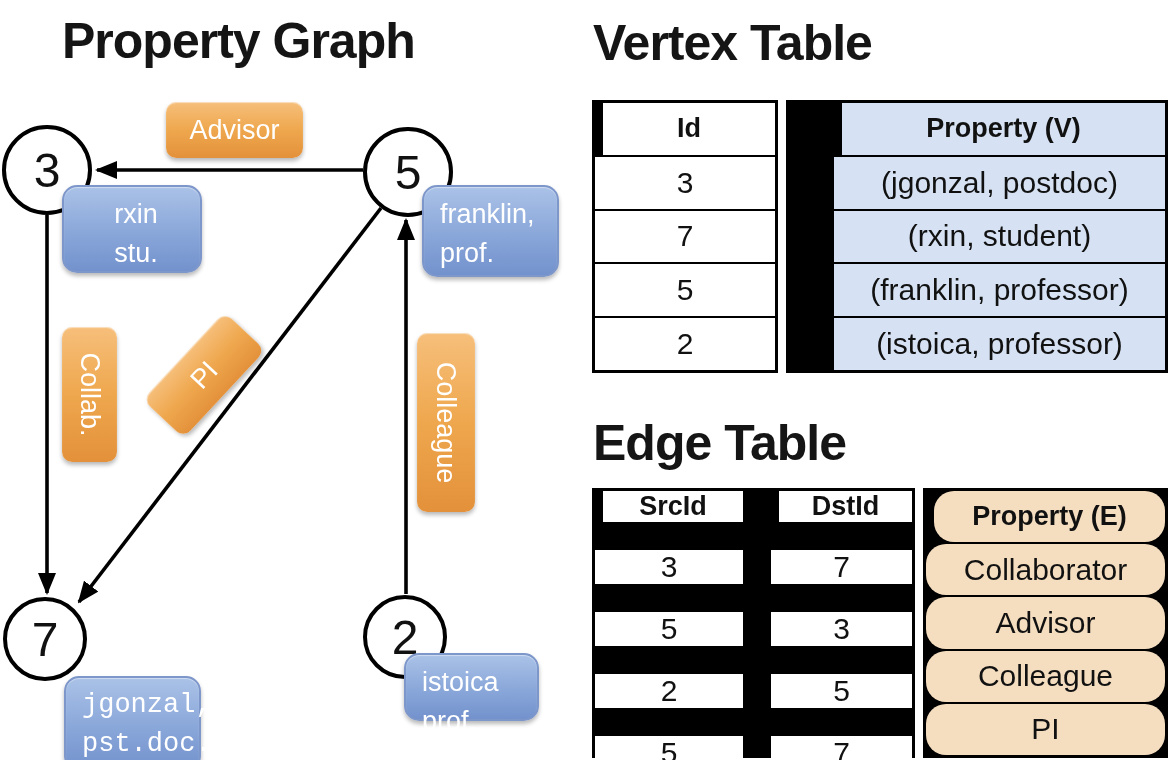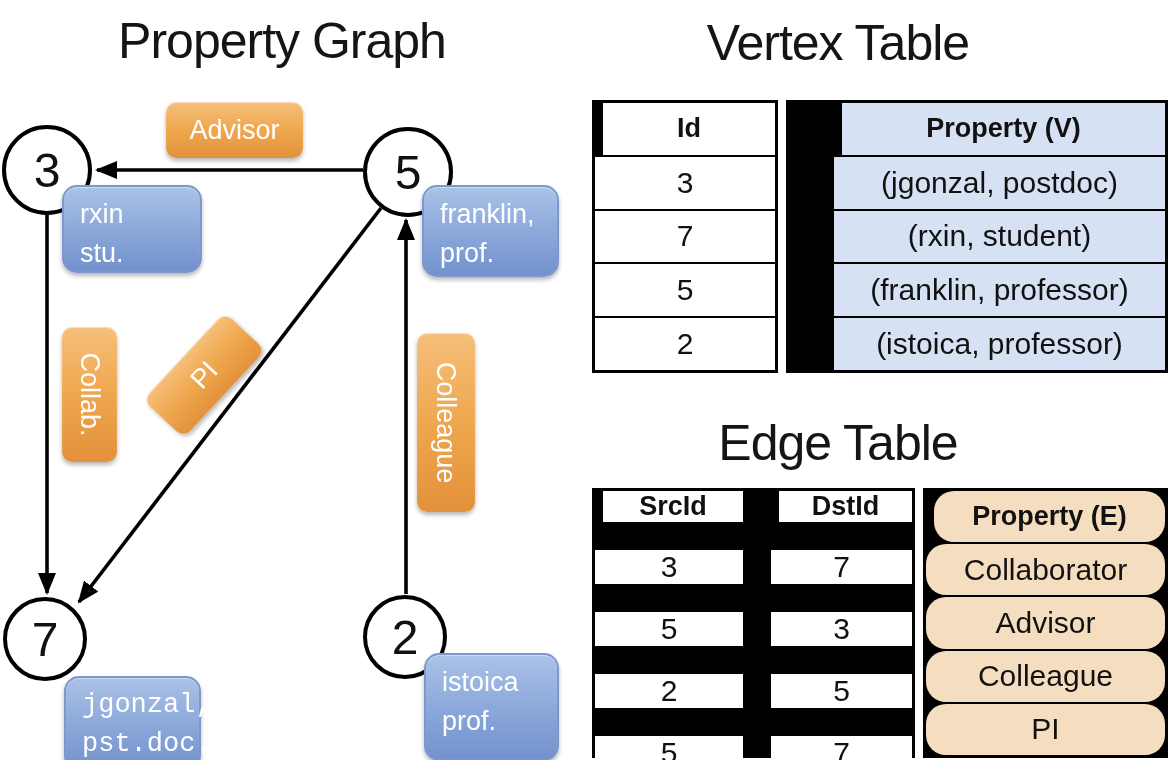--- a/index.html
+++ b/index.html
@@ -1,21 +1,21 @@
 <!DOCTYPE html>
 <html><head>
 <meta charset="utf-8">
 <style>
   html,body{margin:0;padding:0;background:#fff;}
   #root{
     position:relative;width:1170px;height:760px;overflow:hidden;background:#ffffff;
     font-family:"Liberation Sans",sans-serif;color:#000;
   }
   .title{
-    position:absolute;text-align:center;font-size:50px;font-weight:400;
+    position:absolute;text-align:left;font-size:50px;font-weight:700;
     letter-spacing:-1px;color:#151515;white-space:nowrap;line-height:1.1;
   }
   
   #edges-svg{position:absolute;left:0;top:0;}
   .node{
     position:absolute;box-sizing:border-box;border:4px solid #000;border-radius:50%;
     background:#fff;display:flex;align-items:center;justify-content:center;
     font-size:48px;color:#111;
   }
   .elabel{
@@ -84,33 +84,33 @@
   <div class="elabel" style="left:62px;top:327px;width:55px;height:135px;">
     <span class="vtext">Collab.</span>
   </div>
   <div class="elabel" style="left:144px;top:347px;width:120px;height:56px;transform:rotate(-47deg);">
     <span>PI</span>
   </div>
   <div class="elabel" style="left:417px;top:333px;width:58px;height:179px;">
     <span class="vtext">Colleague</span>
   </div>
 
-  <div class="vlabel" style="left:62px;top:185px;width:140px;height:88px;">
+  <div class="vlabel" style="left:62px;top:185px;width:140px;height:88px;text-align:center;">
     <div>rxin</div>
     <div>stu.</div>
   </div>
   <div class="vlabel" style="left:422px;top:185px;width:137px;height:92px;">
     <div>franklin,</div>
     <div>prof.</div>
   </div>
   <div class="vlabel" style="left:64px;top:676px;width:137px;height:95px;font-family:Liberation Mono, monospace;">
     <div>jgonzal,</div>
     <div>pst.doc.</div>
   </div>
-  <div class="vlabel" style="left:424px;top:653px;width:135px;height:108px;">
+  <div class="vlabel" style="left:404px;top:653px;width:135px;height:68px;">
     <div>istoica</div>
     <div>prof.</div>
   </div>
 
   <div class="title" style="left:593px;top:16px;width:490px;">Vertex Table</div>
 
   <div class="tblock" style="left:592px;top:100px;width:186px;height:273px;grid-template-rows:repeat(5,1fr);">
     <div class="cell head">Id</div>
     <div class="cell">3</div>
     <div class="cell">7</div>

